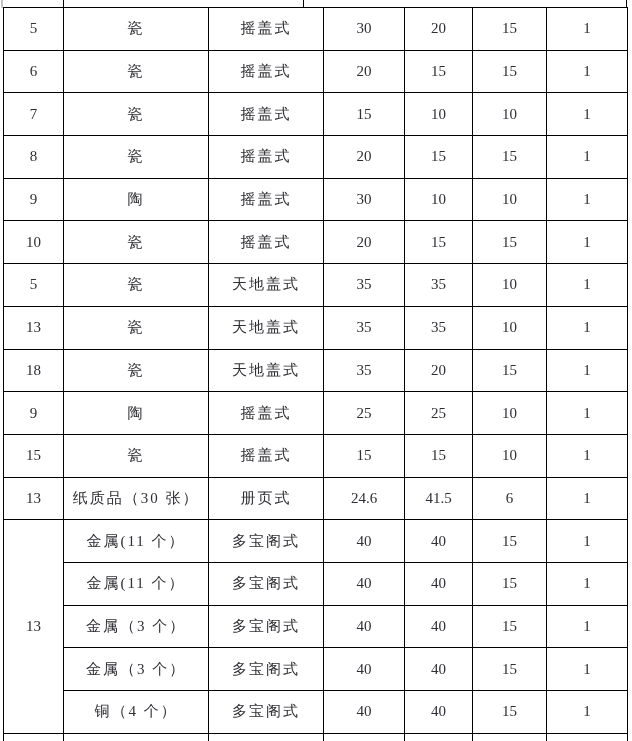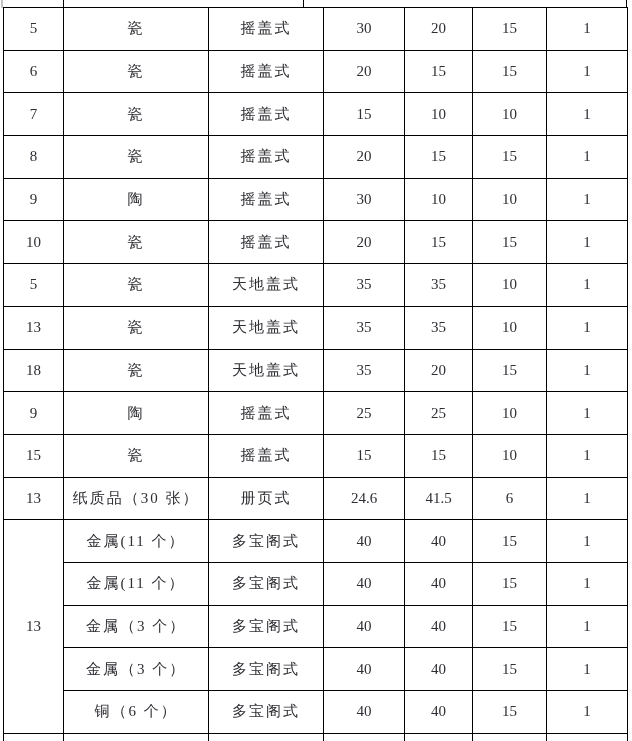--- a/index.html
+++ b/index.html
@@ -196,21 +196,21 @@
       </tr>
       <tr>
         <td class="cjk">金属（3 个）</td>
         <td class="cjk">多宝阁式</td>
         <td>40</td>
         <td>40</td>
         <td>15</td>
         <td>1</td>
       </tr>
       <tr>
-        <td class="cjk">铜（6 个）</td>
+        <td class="cjk">铜（4 个）</td>
         <td class="cjk">多宝阁式</td>
         <td>40</td>
         <td>40</td>
         <td>15</td>
         <td>1</td>
       </tr>
       <tr class="partial">
         <td></td>
         <td class="cjk"></td>
         <td class="cjk"></td>

